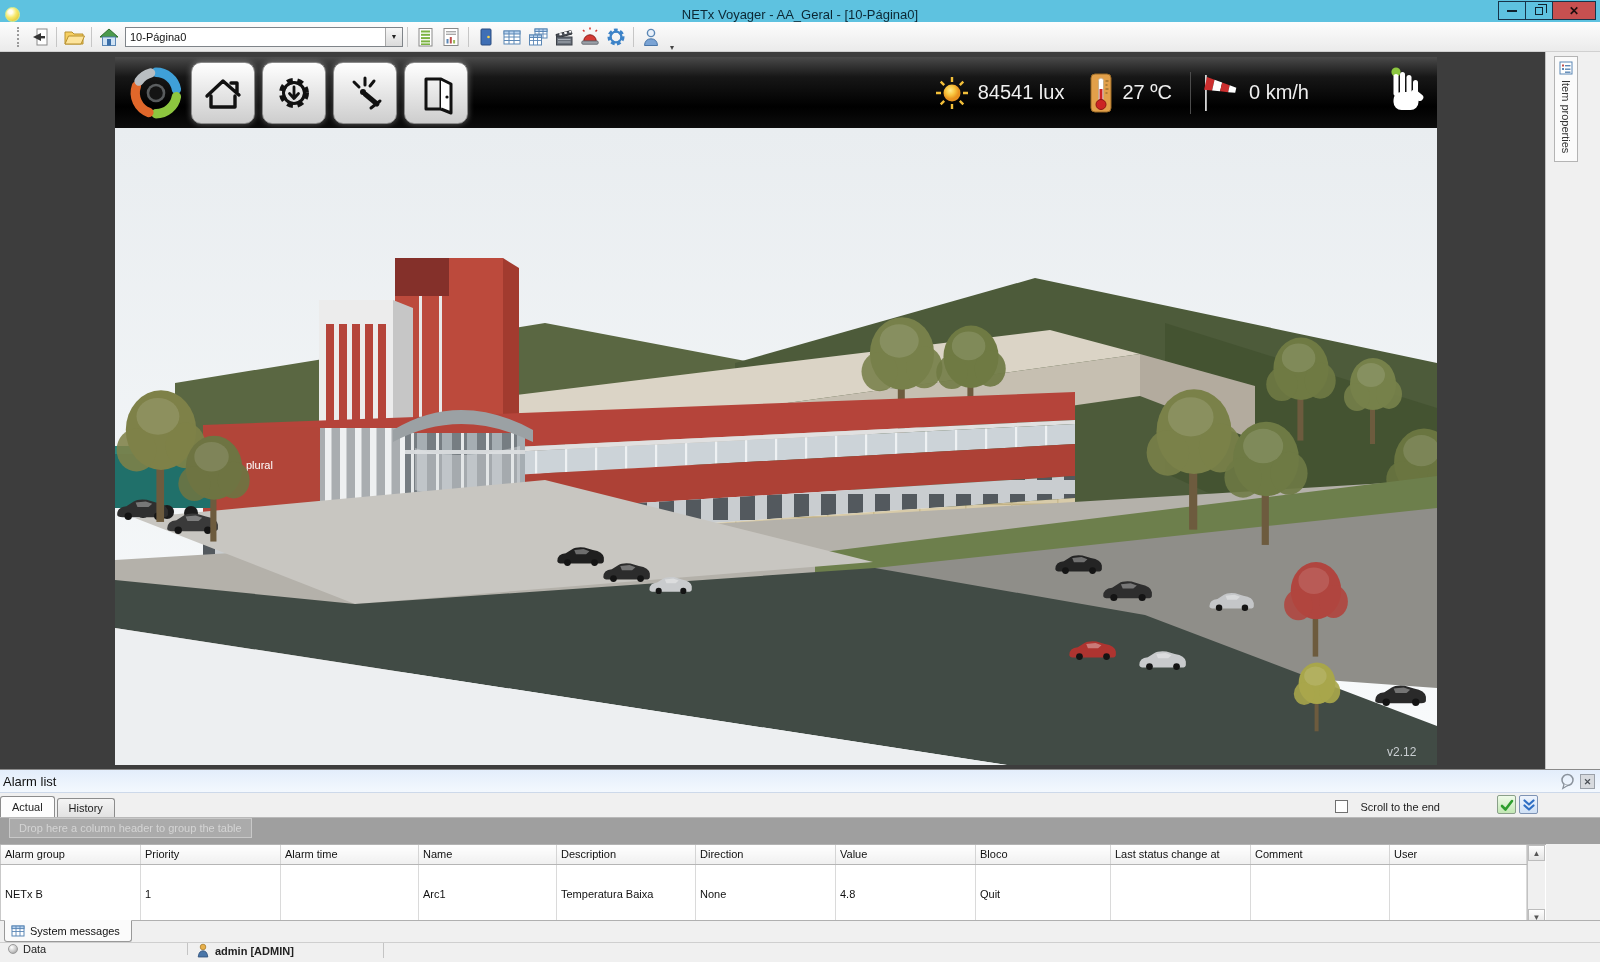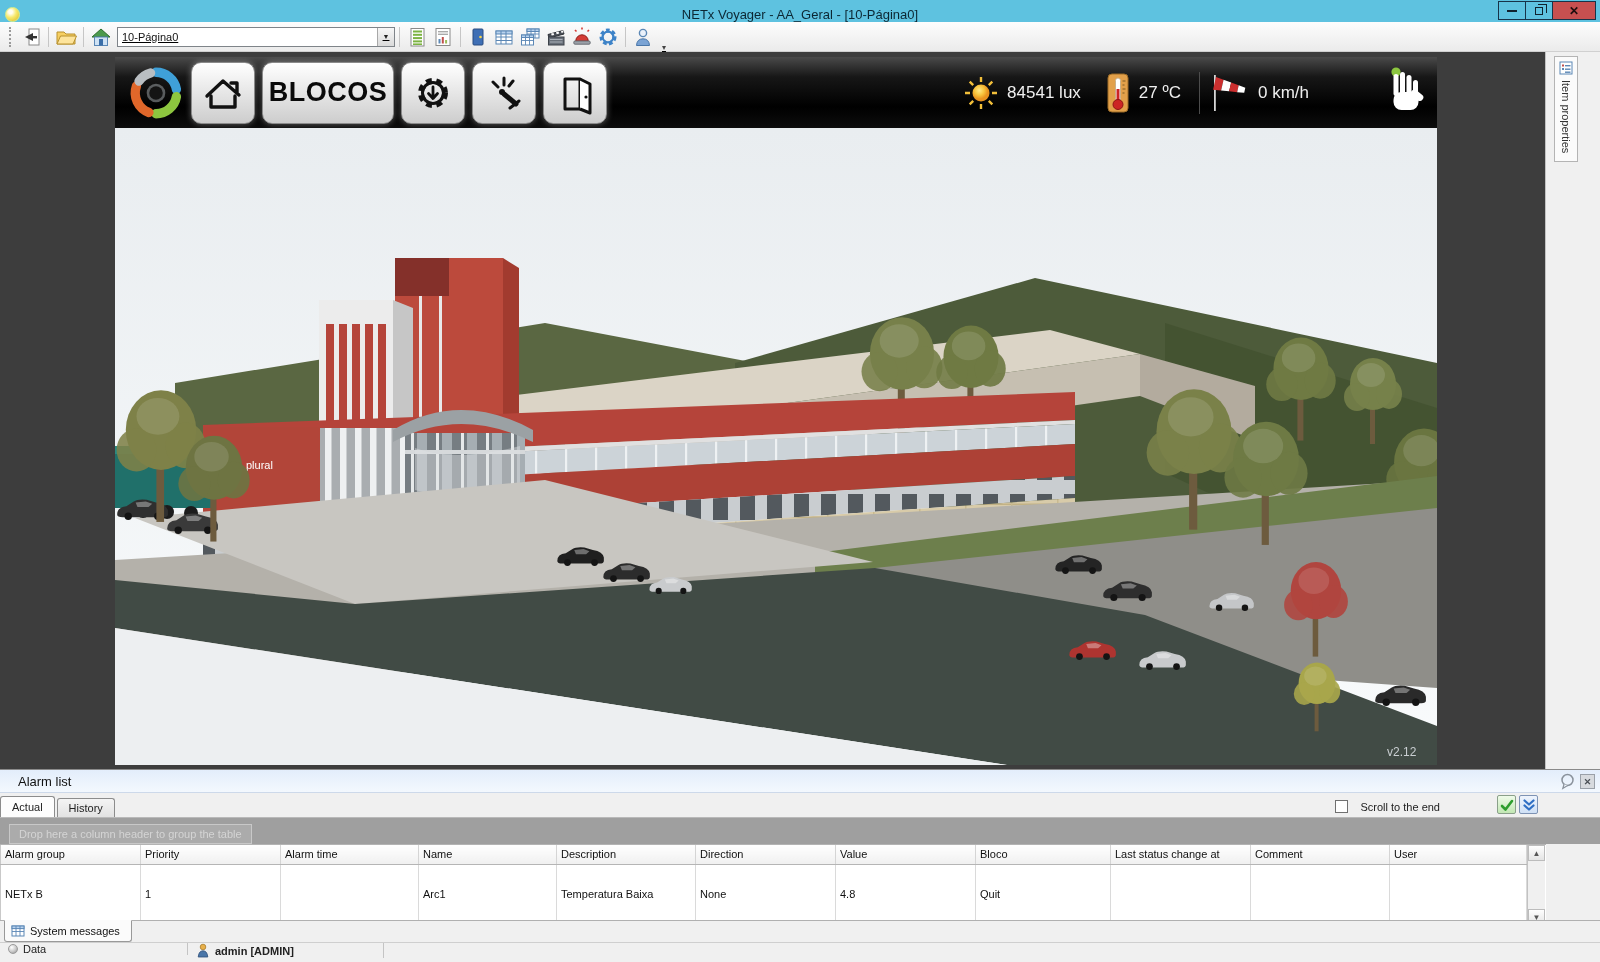--- a/index.html
+++ b/index.html
@@ -13,68 +13,68 @@
   .title-text { position:absolute; left:0; right:0; text-align:center; font-size:13px; color:#0c2733; }
   .win-btns { position:absolute; right:4px; top:1px; display:flex; height:19px; }
   .win-btn { width:28px; border:1px solid #173349; background:#5ec2e0; display:flex; align-items:center; justify-content:center; margin-left:-1px; }
   .win-btn.close { width:44px; background:#c75050; }
   .glyph-min { width:10px; height:2px; background:#10222e; }
   .glyph-restore { width:8px; height:8px; border:1.5px solid #10222e; position:relative; background:#5ec2e0; }
   .glyph-restore:before { content:""; position:absolute; left:2px; top:-4px; width:8px; height:8px; border:1.5px solid #10222e; border-left:none; border-bottom:none; }
   .glyph-close { font-size:12px; font-weight:bold; color:#1d0d0d; line-height:1; }
 
   
-  .toolbar { height:30px; background:linear-gradient(#fdfdfd,#ebebeb); border-bottom:1px solid #d0d0d0; display:flex; align-items:center; padding-left:7px;text-decoration:underline; }
+  .toolbar { height:30px; background:linear-gradient(#fdfdfd,#ebebeb); border-bottom:1px solid #d0d0d0; display:flex; align-items:center; padding-left:15px; }
   .grip { width:5px; height:20px; border-left:2px dotted #9a9a9a; margin:0 4px 0 2px; }
   .tb-btn { width:26px; height:26px; display:flex; align-items:center; justify-content:center; border-radius:2px; }
   .tb-sep { width:1px; height:20px; background:#c6c6c6; margin:0 4px; }
   .combo { width:278px; height:20px; margin-left:3px; background:#fff; border:1px solid #7f8489; display:flex; align-items:center; font-size:11px; color:#111; }
   .combo-text { flex:1; padding-left:4px; }
   .combo-arrow { width:17px; height:18px; background:linear-gradient(#f7f7f7,#dadada); border-left:1px solid #a8a8a8; display:flex; align-items:center; justify-content:center; font-size:7px; color:#222; }
   .overflow-btn { margin-left:6px; align-self:flex-end; margin-bottom:1px; font-size:8px; color:#444; display:flex; flex-direction:column; align-items:center; line-height:5px; }
   .overflow-btn i { font-style:normal; }
 
   
   .workspace { height:717px; background:#3d3d3d; display:flex; }
   .canvas-area { width:1545px; position:relative; }
   .page { position:absolute; left:115px; top:5px; width:1322px; }
   .page-hdr { height:71px; background:linear-gradient(#4a4a4a,#171717 28%,#000 70%,#0d0d0d); display:flex; align-items:center; position:relative; }
   .nav-logo { margin-left:13px; width:56px; height:56px; }
   .nav-btn { width:64px; height:62px; margin-left:7px; border-radius:10px; border:1px solid #8b8b8b;
     background:linear-gradient(#ffffff,#e7e7e7 48%,#cdcdcd); box-shadow:0 0 6px rgba(255,255,255,.35);
     display:flex; align-items:center; justify-content:center; }
   .nav-btn.wide { width:132px; }
   .blocos { font-size:27px; font-weight:bold; letter-spacing:.5px; color:#0a0a0a; }
-  .weather { position:absolute; right:12px; top:0; height:100%; display:flex; align-items:center; color:#efefef; font-size:17px; }
+  .weather { position:absolute; right:12px; top:0; height:100%; display:flex; align-items:center; color:#efefef; font-size:20px; }
   .w-txt { margin:0 10px 0 8px; }
   .w-sep { width:1px; height:42px; background:#4c4c4c; margin:0 8px; }
   .hand-wrap { margin-left:66px; }
   .scene-svg { display:block; background:#eef1f3; }
 
   .right-strip { width:55px; background:#f0f0f0; border-left:1px solid #c2c2c2; display:flex; flex-direction:column; align-items:flex-start; padding:4px 0 0 8px; }
   .vtab { width:24px; background:#fbfbfb; border:1px solid #b4b4b4; display:flex; flex-direction:column; align-items:center; padding:4px 0 8px 0; gap:5px; }
   .vtab-label { writing-mode:vertical-rl; font-size:11px; color:#333; white-space:nowrap; }
 
   
   .alarm-panel { height:151px; background:#f0f0f0; border-top:1px solid #8a8a8a; position:relative; }
-  .alarm-title { height:23px; background:linear-gradient(#e3edfb,#f3f8fe); border-bottom:1px solid #cdd9ea; display:flex; align-items:center; padding:0 18px; font-size:13px; color:#111; position:relative; }
+  .alarm-title { height:23px; background:linear-gradient(#e3edfb,#f3f8fe); border-bottom:1px solid #cdd9ea; display:flex; align-items:center; padding:0 3px; font-size:13px; color:#111; position:relative; }
   .title-icons { position:absolute; right:5px; top:3px; display:flex; gap:4px; align-items:center; }
   .close-sm { width:15px; height:15px; background:#d7dade; border:1px solid #9aa0a8; color:#4a4f55; font-size:9px; font-weight:bold; display:flex; align-items:center; justify-content:center; }
 
   .tabs-row { height:24px; display:flex; align-items:flex-end; padding-left:0; position:relative; }
   .atab { height:19px; padding:0 11px; margin-right:2px; font-size:11px; color:#222; display:flex; align-items:center;
     border:1px solid #8c8c8c; border-bottom:none; border-radius:3px 3px 0 0; background:linear-gradient(#f4f4f4,#e2e2e2); }
   .atab.active { background:#fdfdfd; height:21px; }
   .scroll-ctl { position:absolute; right:160px; bottom:4px; display:flex; align-items:center; gap:13px; font-size:11px; color:#222; }
   .chk { width:13px; height:13px; background:#fff; border:1px solid #707070; }
   .mini-btn { position:absolute; bottom:3px; width:19px; height:19px; border:1px solid #8aa08a; border-radius:2px; display:flex; align-items:center; justify-content:center; }
   .mini-btn.ok { right:84px; background:linear-gradient(#effbe9,#c2e7b4); }
   .mini-btn.jump { right:62px; background:linear-gradient(#eef4fd,#cfe0f5); border-color:#7e93b4; }
 
-  .group-bar { height:27px; background:#9f9f9f; display:flex; align-items:flex-end; padding-left:9px; border-top:1px solid #b9b9b9; }
+  .group-bar { height:27px; background:#9f9f9f; display:flex; align-items:flex-start; padding-left:9px; border-top:1px solid #b9b9b9; }
   .group-hint { height:20px; display:flex; align-items:center; padding:0 9px; background:#ababab; border:1px solid #c8c8c8; color:#d4d4d4; font-size:11px; }
 
   .table-zone { height:81px; width:1546px; display:flex; overflow:hidden; background:#fff; border-top:1px solid #b3b3b3; }
   table { border-collapse:collapse; table-layout:fixed; width:1526px; border-left:1px solid #c9c9c9; }
   th { height:19px; font-size:11px; font-weight:normal; text-align:left; padding:0 4px; color:#111;
     background:linear-gradient(#ffffff,#f0f0f0); border-right:1px solid #d5d5d5; border-bottom:1px solid #b5b5b5; white-space:nowrap; overflow:hidden; }
   td { height:24px; font-size:11px; padding:0 4px; color:#111; border-right:1px solid #dadada; border-bottom:1px solid #c6c6c6; white-space:nowrap; overflow:hidden; background:#fff; }
   .vscroll { width:18px; background:#f0f0f0; border-left:1px solid #c2c2c2; display:flex; flex-direction:column; justify-content:space-between; }
   .sbtn { height:16px; background:linear-gradient(#fefefe,#e4e4e4); border:1px solid #bcbcbc; font-size:8px; color:#555; display:flex; align-items:center; justify-content:center; }
 
@@ -226,23 +226,20 @@
           <path d="M -6.8 18.8 A 20 20 0 0 1 -18.8 -6.8" stroke="#e0672a" stroke-width="9" fill="none" stroke-linecap="round"></path>
           <path d="M -16.4 -11.5 A 20 20 0 0 1 -5.2 -19.3" stroke="#b9bec2" stroke-width="9" fill="none" stroke-linecap="round"></path>
           <circle cx="0" cy="0" r="9" fill="#9aa0a4" opacity=".55"></circle>
           <circle cx="0" cy="0" r="6.5" fill="#141414"></circle>
         </svg>
         <div class="nav-btn">
           <svg width="44" height="44">
             <path d="M6 25 L22 10 L30 17 M30 12 H36 V21 M30 17 L38 24" stroke="#111" stroke-width="3.4" fill="none" stroke-linecap="round" stroke-linejoin="round"></path>
             <path d="M10 25 V36 H34 V25" stroke="#111" stroke-width="3.4" fill="none" stroke-linecap="round" stroke-linejoin="round"></path>
           </svg>
-        </div>
-        <div class="nav-btn wide">
-          <span class="blocos">BLOCOS</span>
         </div>
         <div class="nav-btn">
           <svg width="44" height="44">
             <circle cx="22" cy="22" r="12" fill="none" stroke="#111" stroke-width="6" stroke-dasharray="5.5 4.4"></circle>
             <circle cx="22" cy="22" r="10.5" fill="none" stroke="#111" stroke-width="3"></circle>
             <path d="M22 16 V26 M17.5 22.5 L22 27.5 L26.5 22.5" stroke="#111" stroke-width="2.8" fill="none" stroke-linecap="round" stroke-linejoin="round"></path>
           </svg>
         </div>
         <div class="nav-btn">
           <svg width="44" height="44">

